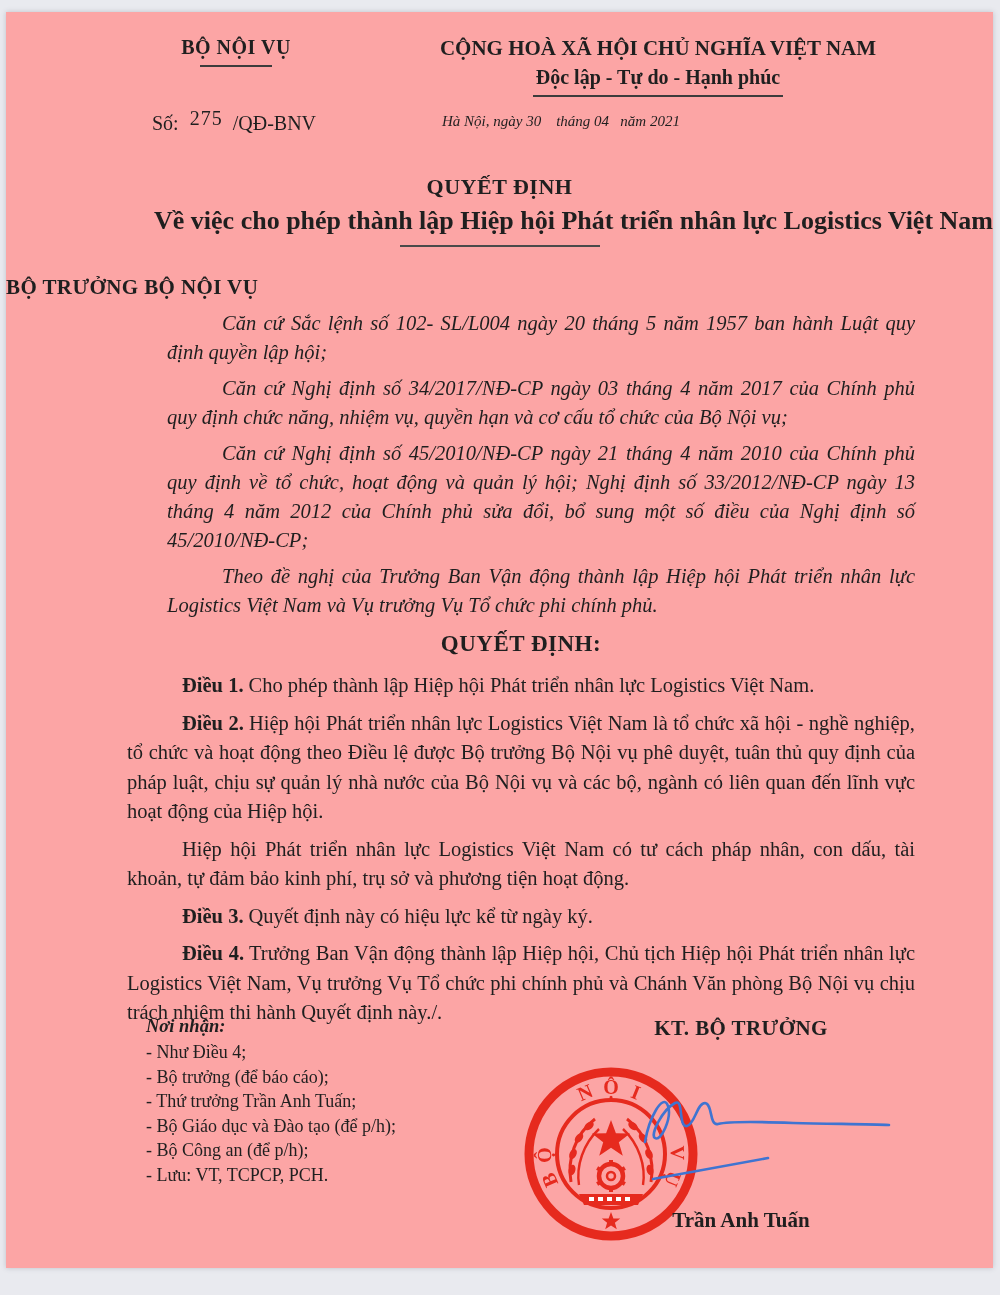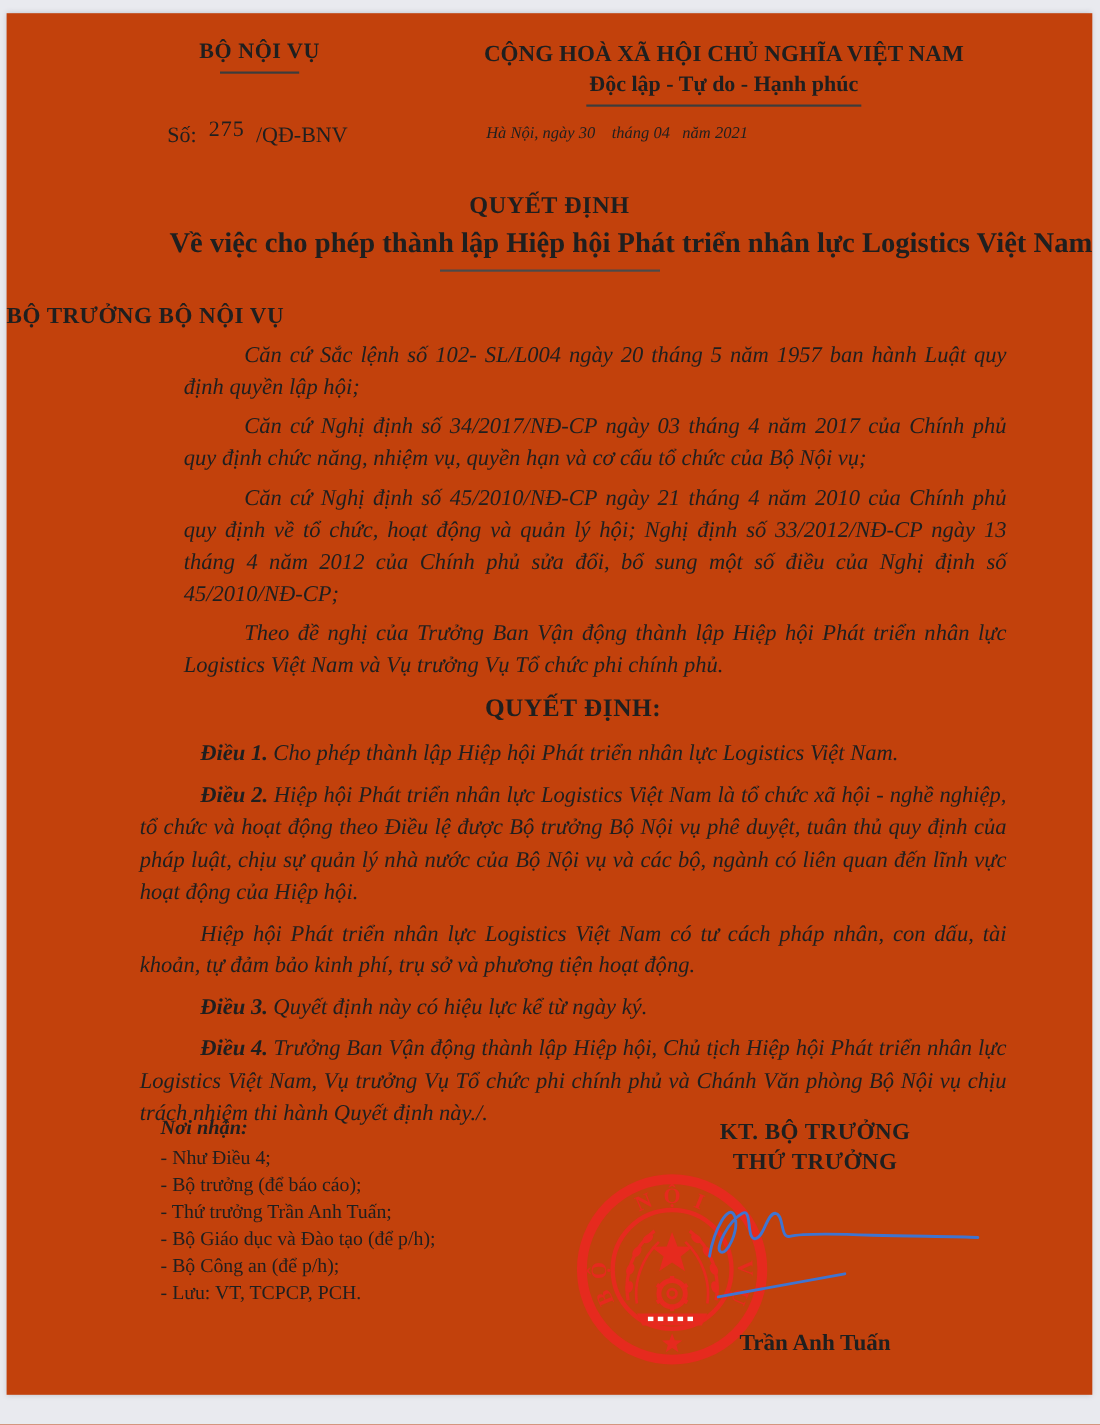--- a/index.html
+++ b/index.html
@@ -8,21 +8,21 @@
     background: #e9eaef;
     font-family: "Liberation Serif", "DejaVu Serif", serif;
     color: #1f1f1f;
     position: relative;
     overflow: hidden;
   }
   .page {
     position: absolute;
     left: 6px; top: 12px;
     width: 987px; height: 1256px;
-    background: #c2410c;
+    background: #fca5a5;
     box-shadow: 0 0 5px rgba(70,70,90,0.25);
   }
   .abs { position: absolute; }
 
   
   .hdr-left { left: 130px; top: 24px; width: 200px; text-align: center; }
   .hdr-left .agency { font-weight: bold; font-size: 20px; letter-spacing: 0.5px; }
   .rule { border-top: 2px solid #3c3c3c; height: 0; }
   .hdr-left .rule { width: 72px; margin: 6px auto 0; }
   .hdr-right { left: 392px; top: 24px; width: 520px; text-align: center; }
@@ -35,21 +35,21 @@
 
   
   .title-block { left: 0; top: 162px; width: 100%; text-align: center; }
   .title-block .heading { font-weight: bold; font-size: 22px; letter-spacing: 0.5px; }
   .title-block .subject { font-weight: bold; font-size: 26px; margin-top: 6px; text-align: right; }
   .title-block .rule { width: 200px; margin: 9px auto 0; border-top-color: #4a4a4a; }
   .issuer { left: 0; top: 263px; width: 100%; text-align: left; font-weight: bold; font-size: 21px; letter-spacing: 0.4px; }
 
   
   .doc-body { left: 121px; top: 297px; width: 788px; }
-  .doc-body p { text-align: justify; text-indent: 55px; font-style: italic; }
+  .doc-body p { text-align: justify; text-indent: 55px; }
   .doc-body .preamble { font-style: italic; font-size: 20.5px; line-height: 29px; margin-bottom: 7px; margin-left: 40px; }
   .decision-heading { text-align: center; font-weight: bold; font-size: 23px; margin: 11px 0 14px; letter-spacing: 0.5px; }
   .doc-body .art { font-size: 20.5px; line-height: 29.5px; margin-bottom: 8px; }
   .doc-body .art b { padding-right: 5px; }
 
   
   .recipients { left: 140px; top: 1004px; width: 360px; }
   .recipients .label { font-weight: bold; font-style: italic; font-size: 18.5px; margin-bottom: 3px; }
   .recipients .item { font-size: 18px; line-height: 24.5px; }
   .sign-block { left: 550px; top: 1002px; width: 370px; text-align: center; font-weight: bold; font-size: 21px; line-height: 28px; letter-spacing: 0.4px; }
@@ -103,21 +103,20 @@
     <div class="item">- Như Điều 4;</div>
     <div class="item">- Bộ trưởng (để báo cáo);</div>
     <div class="item">- Thứ trưởng Trần Anh Tuấn;</div>
     <div class="item">- Bộ Giáo dục và Đào tạo (để p/h);</div>
     <div class="item">- Bộ Công an (để p/h);</div>
     <div class="item">- Lưu: VT, TCPCP, PCH.</div>
   </div>
 
   <div class="abs sign-block">
     <div>KT. BỘ TRƯỞNG</div>
-    <div>THỨ TRƯỞNG</div>
   </div>
 
   <svg class="abs seal" viewBox="0 0 180 182">
     <g fill="none" stroke="#e62a1e">
       <circle cx="90" cy="90" r="82" stroke-width="9"></circle>
       <circle cx="90" cy="90" r="54" stroke-width="4"></circle>
     </g>
 
     <g font-family="Liberation Serif, DejaVu Serif, serif" font-size="20" font-weight="bold" fill="#e62a1e" text-anchor="middle">
       <text x="90" y="30" transform="rotate(-113 90 90)">B</text>

